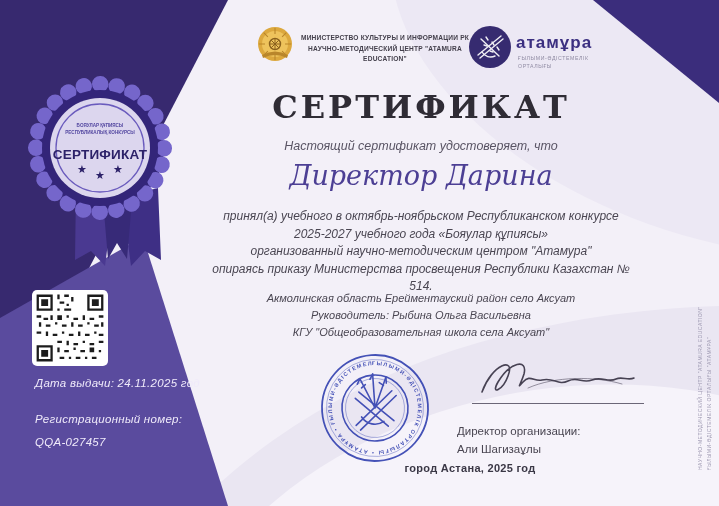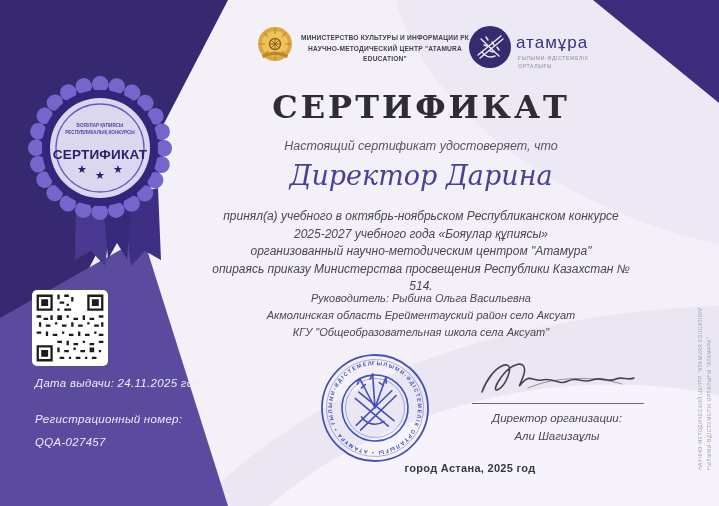--- a/index.html
+++ b/index.html
@@ -21,21 +21,21 @@
   .shape { position:absolute; inset:0; }
   .wedge-left   { background:#37296f; clip-path:polygon(0 0, 228px 0, 0 440px); }
   .mountain     { background:#5a4b9e; clip-path:polygon(0 318px, 143px 237px, 228px 506px, 0 506px); }
   .tri-right    { background:#3b2d7c; clip-path:polygon(593px 0, 719px 0, 719px 103px); }
 
   
   .emblem { position:absolute; left:253px; top:24px; }
   .ministry { position:absolute; left:295px; top:33px; width:180px; text-align:center;
     font-size:6.6px; font-weight:bold; color:#44404c; line-height:1.6; letter-spacing:.2px; }
   .atamura-icon { position:absolute; left:468px; top:25px; }
-  .atamura-name { position:absolute; left:516px; top:33px; font-size:17px; font-weight:normal;
+  .atamura-name { position:absolute; left:516px; top:33px; font-size:17px; font-weight:bold;
     color:#3b2f80; letter-spacing:1px; }
   .atamura-sub { position:absolute; left:518px; top:54px; font-size:5.2px; color:#908ba3;
     line-height:1.6; letter-spacing:.6px; }
 
   
   .badge-svg { position:absolute; left:18px; top:70px; }
 
   
   .qr { position:absolute; left:32px; top:290px; }
   .lp-text { position:absolute; left:35px; color:#efeafa; font-style:italic;
@@ -55,22 +55,22 @@
     font-family:"DejaVu Serif", serif; font-style:italic; font-size:27px; color:#4c3f94; }
   .cert-body { position:absolute; left:-10px; width:440px; top:208px;
     font-style:italic; font-size:12px; color:#4a4652; line-height:17.5px; }
   .cert-info { position:absolute; left:0; right:0; top:290px;
     font-style:italic; font-size:11px; color:#4a4652; line-height:17px; }
 
   
   .stamp { position:absolute; left:317px; top:350px; opacity:.88; transform:rotate(-4deg); }
   .sig { position:absolute; left:470px; top:352px; }
   .sig-line { position:absolute; left:472px; top:403px; width:172px; height:1px; background:#6b6677; }
-  .director { position:absolute; left:457px; top:409px; width:200px; text-align:center;
-    font-style:italic; font-size:11.5px; color:#4a4652; line-height:18px; }
+  .director { position:absolute; left:457px; top:422px; width:200px; text-align:left;
+    font-size:11.5px; color:#4a4652; line-height:18px; }
 
   .city { position:absolute; left:260px; top:462px; width:420px; text-align:center;
     font-weight:bold; font-size:11px; color:#3a3745; letter-spacing:.3px; }
 
   
   .side-note { position:absolute; right:5px; top:140px; height:330px;
     writing-mode:vertical-rl; transform:rotate(180deg);
     font-size:5px; color:#9c97b0; letter-spacing:.5px; line-height:1.8; }
 </style>
 </head>
@@ -153,22 +153,22 @@
     <div class="cert-title">СЕРТИФИКАТ</div>
     <div class="cert-subtitle">Настоящий сертификат удостоверяет, что</div>
     <div class="cert-name">Директор Дарина</div>
     <div class="cert-body">
       <div>принял(а) учебного в октябрь-ноябрьском Республиканском конкурсе</div>
       <div>2025-2027 учебного года «Бояулар құпиясы»</div>
       <div>организованный научно-методическим центром "Атамура"</div>
       <div>опираясь приказу Министерства просвещения Республики Казахстан № 514.</div>
     </div>
     <div class="cert-info">
+      <div>Акмолинская область Ерейментауский район село Аксуат</div>
       <div>Руководитель: Рыбина Ольга Васильевна</div>
-      <div>Акмолинская область Ерейментауский район село Аксуат</div>
       <div>КГУ "Общеобразовательная школа села Аксуат"</div>
     </div>
   </div>
 
   <svg class="stamp" width="116" height="116" viewBox="0 0 116 116">
     <circle cx="58" cy="58" r="53" fill="none" stroke="#2d3cae" stroke-width="1.8"></circle>
     <circle cx="58" cy="58" r="48.5" fill="none" stroke="#2d3cae" stroke-width="0.7" opacity=".6"></circle>
     <defs>
       <path id="ringp" d="M58 15 a43 43 0 1 1 -0.01 0" fill="none"></path>
     </defs>

